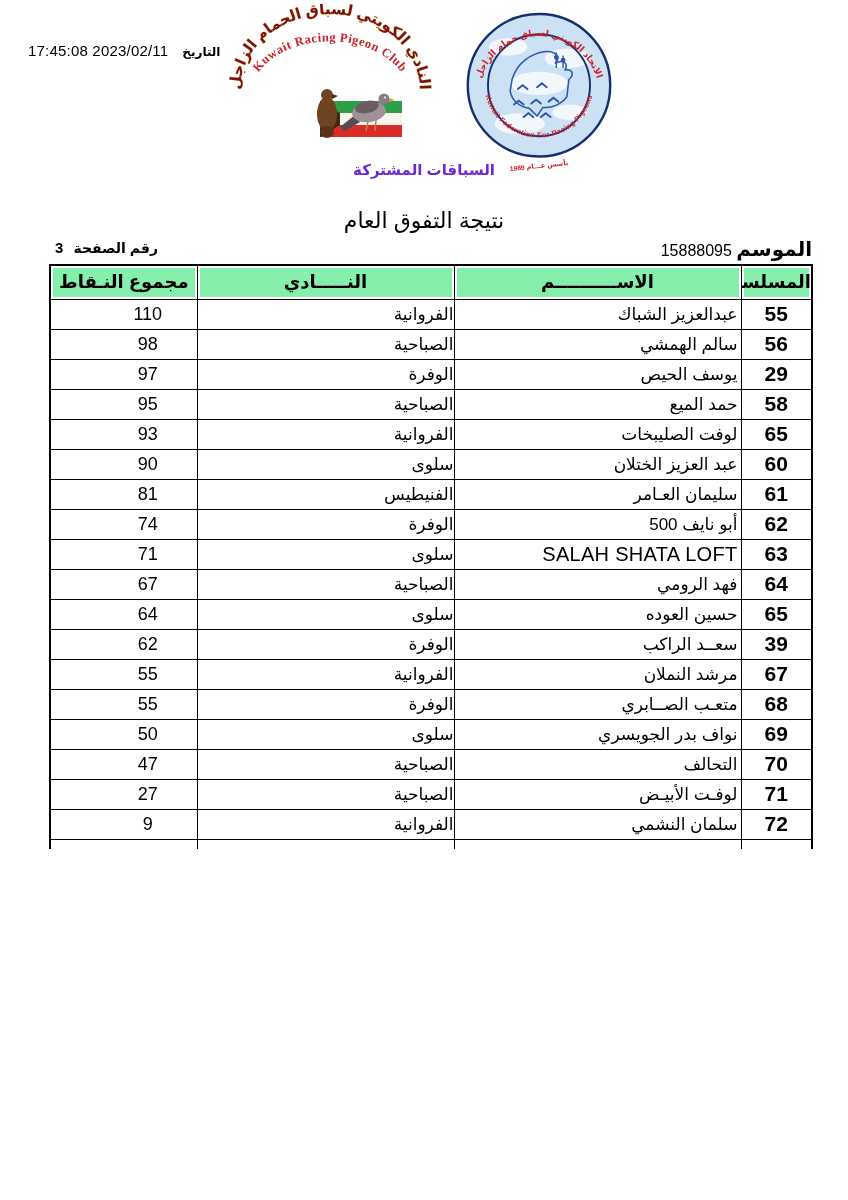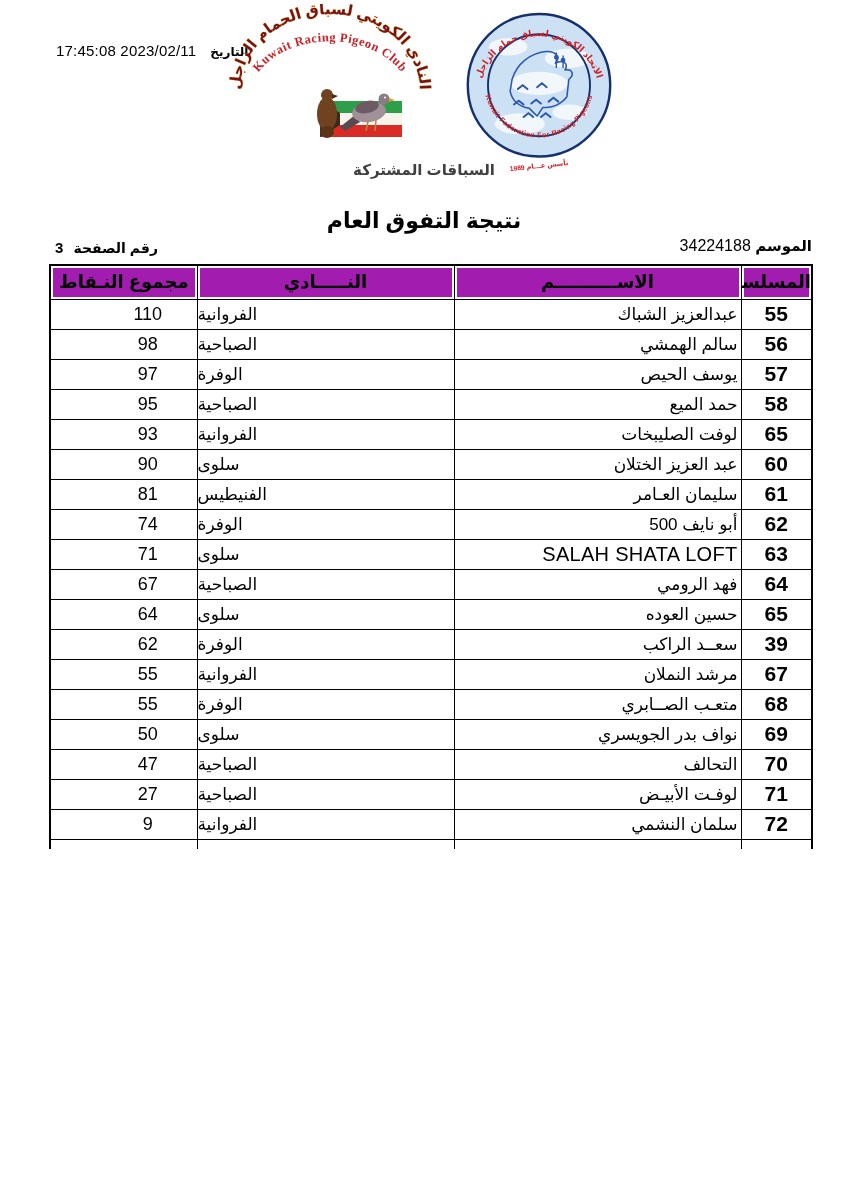--- a/index.html
+++ b/index.html
@@ -2,54 +2,54 @@
 <html lang="ar"><head>
 <meta charset="utf-8">
 <style>
   * { margin:0; padding:0; box-sizing:border-box; }
   html,body { width:848px; height:1200px; background:#fff; overflow:hidden; }
   body { font-family:"Liberation Sans","DejaVu Sans",sans-serif; color:#000; position:relative; }
 
   .abs { position:absolute; }
 
   
-  .date-row { top:42px; left:56px; width:200px; display:flex; flex-direction:row; align-items:baseline; gap:14px; }
+  .date-row { top:42px; left:28px; width:200px; display:flex; flex-direction:row; align-items:baseline; gap:14px; }
   .date-value { font-size:15px; letter-spacing:.2px; }
   .date-label { font-size:12px; font-weight:bold; }
 
   
   .left-logo { top:4px; left:228px; width:204px; height:156px; }
   .right-logo { top:8px; left:462px; width:154px; height:168px; }
 
   
-  .subtitle-red { top:161px; left:0; width:848px; text-align:center; font-size:15px; font-weight:bold; color:#404040; }
-  .main-title { top:208px; left:0; width:848px; text-align:center; font-size:22px; font-weight:bold; }
+  .subtitle-red { top:161px; left:0; width:848px; text-align:center; font-size:15px; font-weight:bold; color:#6d28d9; }
+  .main-title { top:208px; left:0; width:848px; text-align:center; font-size:22px; font-weight:normal; }
 
   
   .season { top:237px; right:36px; direction:rtl; font-size:16px; }
-  .season b { font-size:15px; }
+  .season b { font-size:20px; }
   .pageinfo { top:239px; left:55px; width:103px; direction:rtl; display:flex; justify-content:space-between; align-items:baseline; font-size:14px; }
   .pageinfo .lbl { font-weight:bold; }
   .pageinfo .num { font-weight:bold; font-size:15px; }
 
   
   .results { top:264px; left:49px; width:762px; }
   table { border-collapse:collapse; width:762px; direction:rtl; table-layout:fixed; }
   table { border:2px solid #000; border-bottom:none; }
   col.c-serial { width:71px; }
   col.c-name  { width:287px; }
   col.c-club  { width:257px; }
   col.c-points{ width:147px; }
   th, td { border:1px solid #000; overflow:hidden; white-space:nowrap; }
-  th { height:34px; background:#a21caf; box-shadow:inset 0 0 0 2px #fff; font-size:18px; font-weight:bold; text-align:center; }
+  th { height:34px; background:#86efac; box-shadow:inset 0 0 0 2px #fff; font-size:18px; font-weight:bold; text-align:center; }
   td { height:30px; font-size:17px; vertical-align:middle; }
   td.serial { text-align:center; font-weight:bold; font-size:21px; }
   td.name   { text-align:right; padding-left:16px; padding-right:3px; }
   td.name.latin { font-size:20px; letter-spacing:.3px; }
-  td.club   { text-align:left; }
+  td.club   { text-align:right; }
   td.points { text-align:center; padding-left:48px; direction:ltr; font-size:18px; }
   tr.stub td { height:10px; border-bottom:none; }
 </style>
 </head>
 <body>
 
 <div class="abs date-row">
   <span class="date-value">17:45:08 2023/02/11</span>
   <span class="date-label">التاريخ</span>
 </div>
@@ -133,21 +133,21 @@
     <text x="80" y="166" font-size="7" font-weight="bold" fill="#d11f26" text-anchor="middle" transform="rotate(-6 80 164)">تأسس عـــام 1989</text>
   </svg>
 </div>
 
 <div class="abs subtitle-red">السباقات المشتركة</div>
 
 <div class="abs main-title">نتيجة التفوق العام</div>
 
 <div class="abs season">
   <b>الموسم</b>
-  <span>34224188</span>
+  <span>15888095</span>
 </div>
 
 <div class="abs pageinfo">
   <span class="lbl">رقم الصفحة</span>
   <span class="num">3</span>
 </div>
 
 <div class="abs results">
   <table>
     <colgroup>
@@ -171,21 +171,21 @@
           <td class="club">الفروانية</td>
           <td class="points">110</td>
         </tr>
       <tr>
           <td class="serial">56</td>
           <td class="name">سالم الهمشي</td>
           <td class="club">الصباحية</td>
           <td class="points">98</td>
         </tr>
       <tr>
-          <td class="serial">57</td>
+          <td class="serial">29</td>
           <td class="name">يوسف الحيص</td>
           <td class="club">الوفرة</td>
           <td class="points">97</td>
         </tr>
       <tr>
           <td class="serial">58</td>
           <td class="name">حمد الميع</td>
           <td class="club">الصباحية</td>
           <td class="points">95</td>
         </tr>

